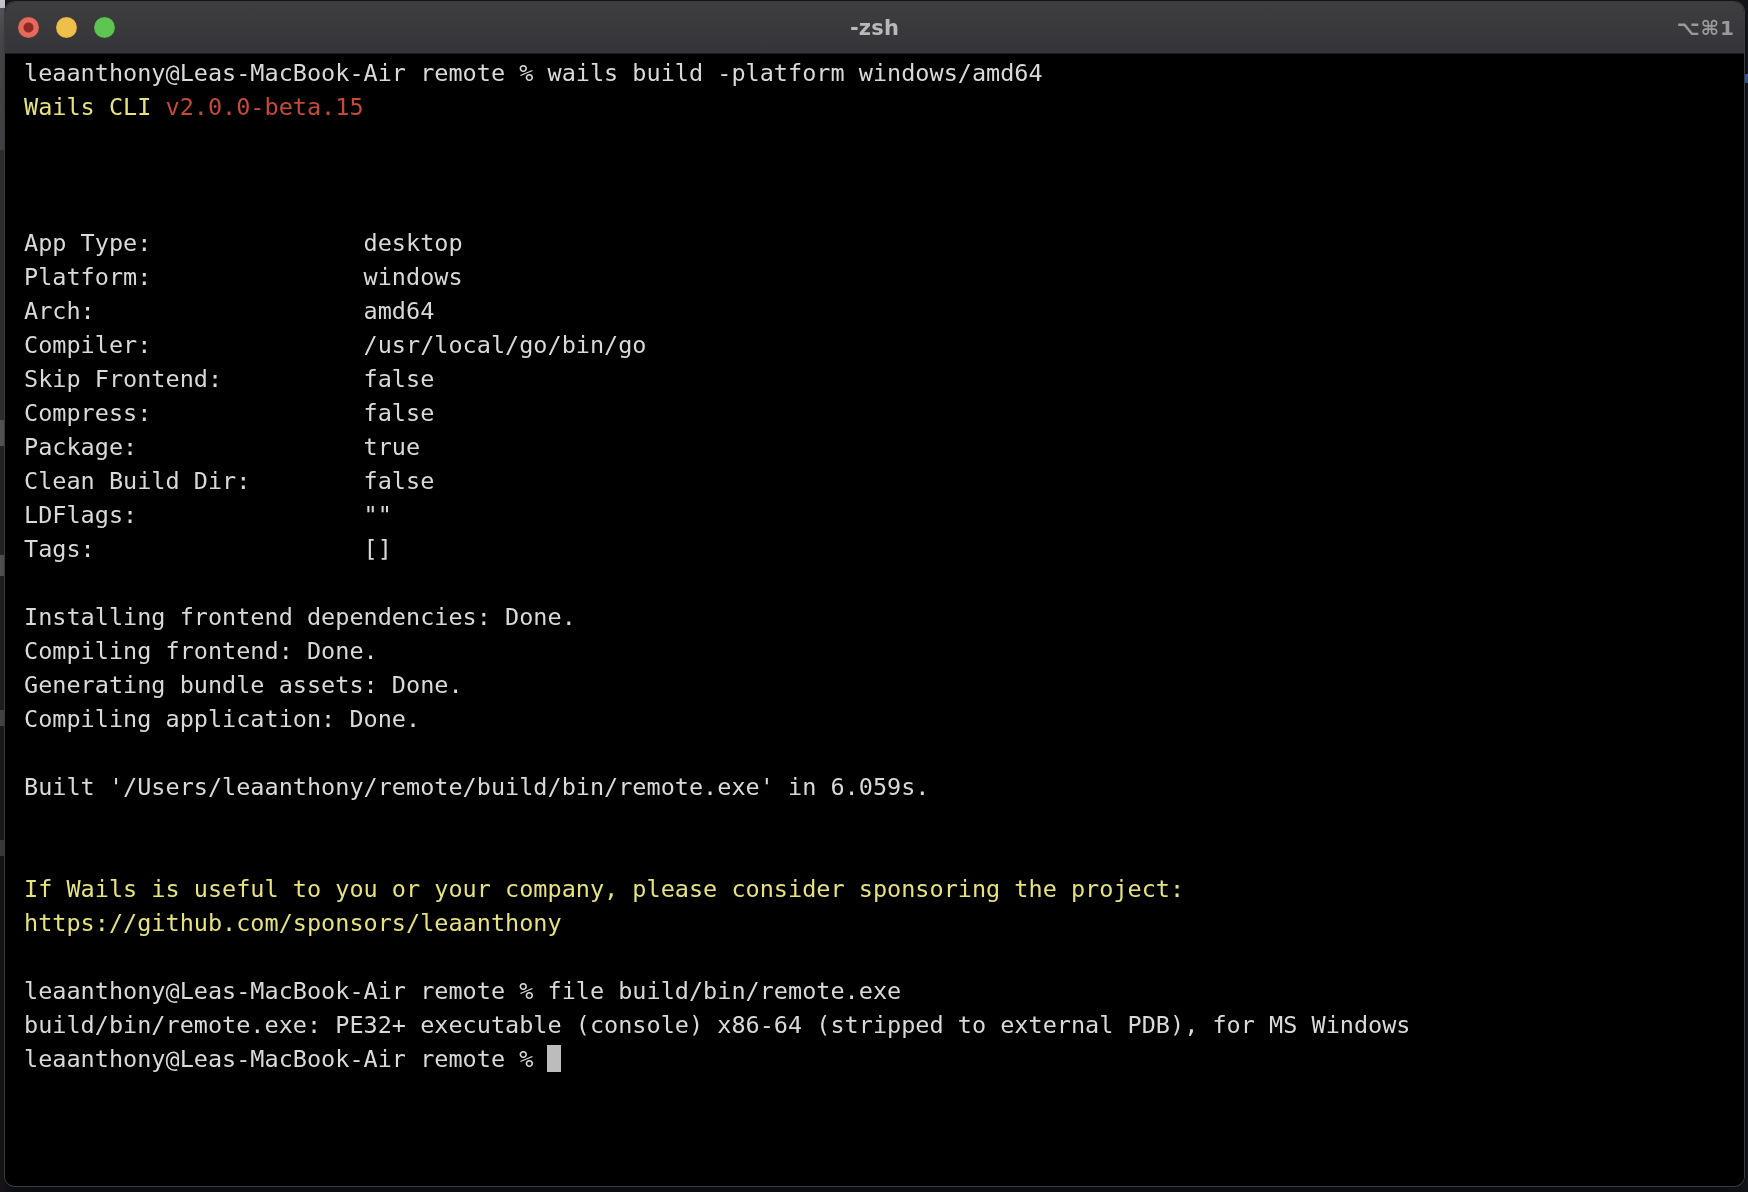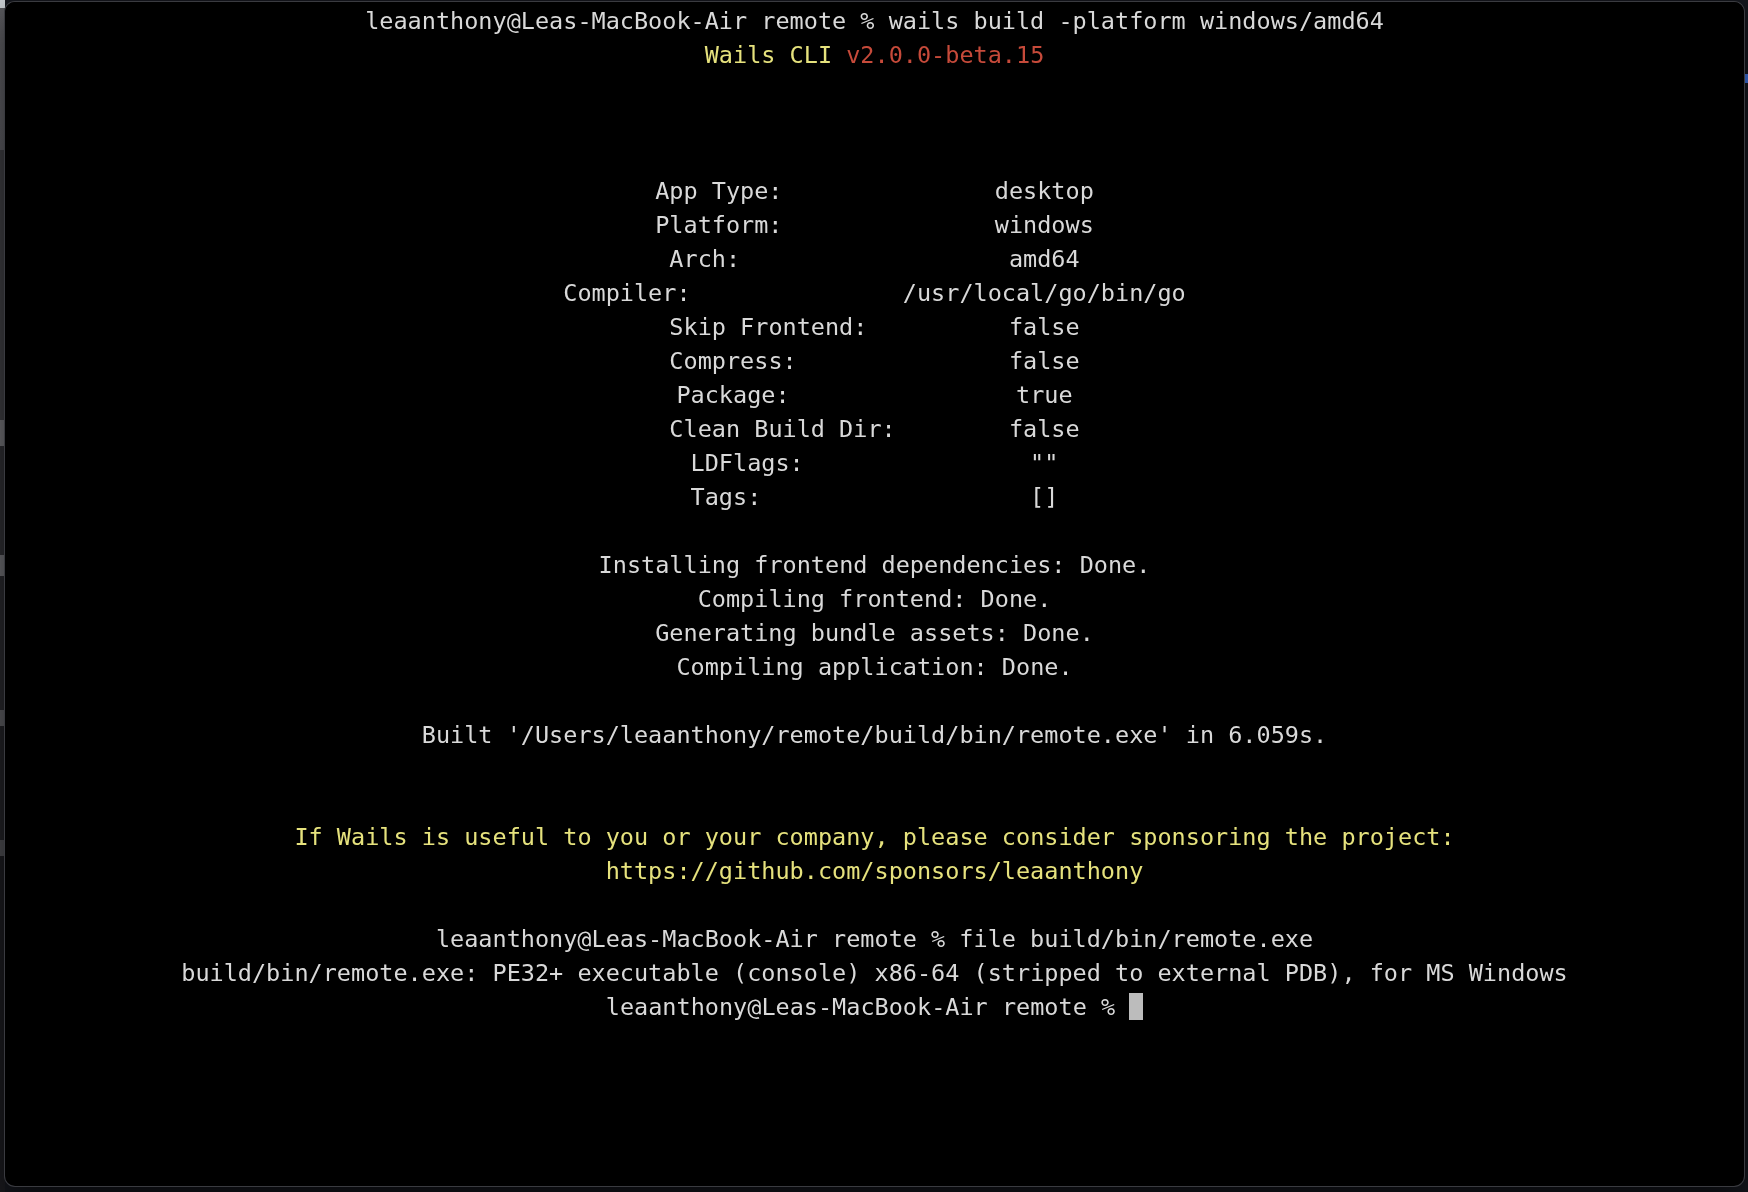--- a/index.html
+++ b/index.html
@@ -36,33 +36,42 @@
   .light.close{background:radial-gradient(circle at 50% 50%, #8d2b22 0 4.5px, var(--traffic_red) 5.5px 100%);}
   .light.min{background:var(--traffic_yellow);}
   .light.max{background:var(--traffic_green);}
   .title{position:absolute;left:50%;transform:translateX(-50%);
     color:var(--title_text);font-size:21px;font-weight:bold;letter-spacing:.2px;}
   .shortcut{position:absolute;right:9px;top:0;height:51px;display:flex;align-items:center;
     color:var(--shortcut_text);font-size:20px;font-weight:bold;letter-spacing:1px;}
 
   
   .screen{position:relative;height:calc(100% - 52px);background:var(--background);
-    padding:2px 0 0 0;box-sizing:border-box;
+    padding:2px 0 0 19px;box-sizing:border-box;
     font-family:"DejaVu Sans Mono","Liberation Mono",monospace;
     font-size:23.5px;line-height:34px;color:var(--foreground);
-    white-space:pre;text-align:center;}
+    white-space:pre;}
   .line{height:34px;}
   .c-yellow{color:var(--yellow);margin-top:44px;}
   .c-red{color:var(--red);margin-top:20px;}
   .cursor{display:inline-block;width:14px;height:27px;background:var(--cursor);
     vertical-align:-5px;}
 </style>
 </head>
 <body>
 
 <div class="stage">
   <div class="bg-left-edge"></div>
   <div class="bg-right-dot"></div>
 
   <div class="window">
+    <div class="titlebar">
+      <div class="lights">
+        <button class="light close" aria-label="close"></button>
+        <button class="light min" aria-label="minimize"></button>
+        <button class="light max" aria-label="zoom"></button>
+      </div>
+      <div class="title">-zsh</div>
+      <div class="shortcut">⌥⌘1</div>
+    </div>
     <div class="screen"><div class="line"><span>leaanthony@Leas-MacBook-Air remote % wails build -platform windows/amd64</span></div><div class="line"><span class="c-yellow">Wails CLI </span><span class="c-red">v2.0.0-beta.15</span></div><div class="line"><span>&nbsp;</span></div><div class="line"><span>&nbsp;</span></div><div class="line"><span>&nbsp;</span></div><div class="line"><span>App Type:               desktop</span></div><div class="line"><span>Platform:               windows</span></div><div class="line"><span>Arch:                   amd64</span></div><div class="line"><span>Compiler:               /usr/local/go/bin/go</span></div><div class="line"><span>Skip Frontend:          false</span></div><div class="line"><span>Compress:               false</span></div><div class="line"><span>Package:                true</span></div><div class="line"><span>Clean Build Dir:        false</span></div><div class="line"><span>LDFlags:                ""</span></div><div class="line"><span>Tags:                   []</span></div><div class="line"><span>&nbsp;</span></div><div class="line"><span>Installing frontend dependencies: Done.</span></div><div class="line"><span>Compiling frontend: Done.</span></div><div class="line"><span>Generating bundle assets: Done.</span></div><div class="line"><span>Compiling application: Done.</span></div><div class="line"><span>&nbsp;</span></div><div class="line"><span>Built '/Users/leaanthony/remote/build/bin/remote.exe' in 6.059s.</span></div><div class="line"><span>&nbsp;</span></div><div class="line"><span>&nbsp;</span></div><div class="line"><span class="c-yellow">If Wails is useful to you or your company, please consider sponsoring the project:</span></div><div class="line"><span class="c-yellow">https://github.com/sponsors/leaanthony</span></div><div class="line"><span>&nbsp;</span></div><div class="line"><span>leaanthony@Leas-MacBook-Air remote % file build/bin/remote.exe</span></div><div class="line"><span>build/bin/remote.exe: PE32+ executable (console) x86-64 (stripped to external PDB), for MS Windows</span></div><div class="line"><span>leaanthony@Leas-MacBook-Air remote % </span><span class="cursor"></span></div></div>
   </div>
 </div>
 
 </body></html>

